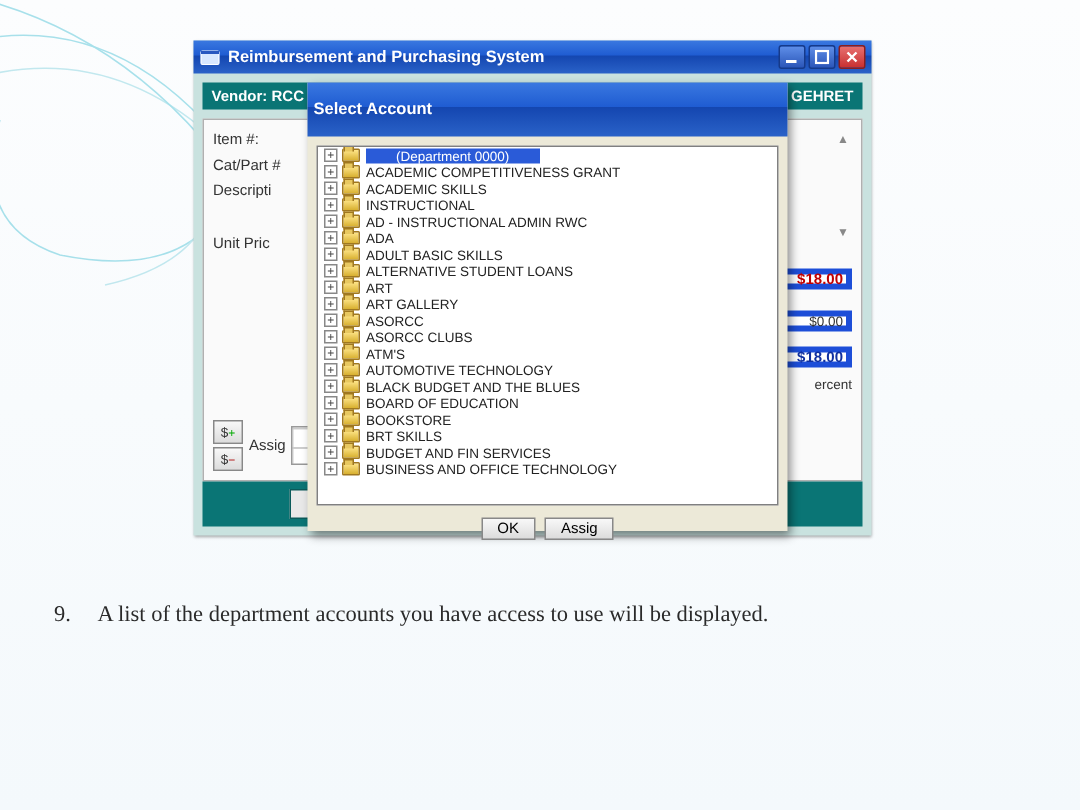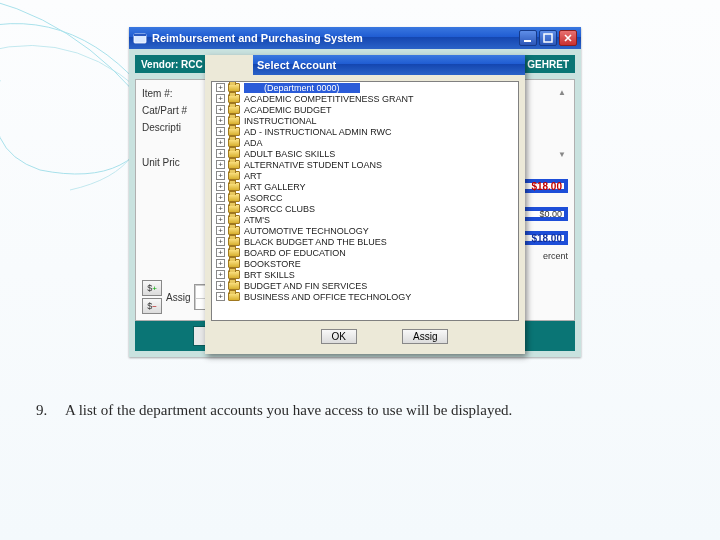--- a/index.html
+++ b/index.html
@@ -88,21 +88,21 @@
     background:#0a7575; display:flex; justify-content:center; align-items:center; gap:6px;
   }
   .bottom-bar .footbtn { background:#e8e8e8; }
 
   
   .modal {
     position:absolute; left:205px; top:55px; width:320px; height:299px;
     background:#ece9d8;
     box-shadow: 2px 3px 6px rgba(0,0,0,0.45);
   }
-  .modal .titlebar { height:20px;margin-left:48px; }
+  .modal .titlebar { height:36px; }
   .tree-box {
     margin: 6px; height: 240px; background:#fff; border:1px solid #808080;
     overflow:hidden; font-size:9px; color:#222;
   }
   .tree-item { display:flex; align-items:center; height:11px; padding-left:4px; }
   .exp { width:9px; height:9px; border:1px solid #888; margin-right:3px;
     display:flex; align-items:center; justify-content:center; font-size:8px; line-height:1;
     background:#fff; color:#444;
   }
   .fld { width:12px; height:9px; margin-right:4px;
@@ -111,21 +111,21 @@
     position:relative;
   }
   .fld::before { content:""; position:absolute; left:0; top:-3px; width:5px; height:3px;
     background:#e8c860; border:1px solid #a07820; border-bottom:none;}
   .tree-item.sel .label { background:#2a5bd8; color:#fff; padding:0 20px; }
   .tree-item .label { white-space:nowrap; }
   .tree-item.sel .fld { background: linear-gradient(#ffe68a,#d8b030); }
   .tree-item.sel .exp { }
   .modal-btns { display:flex; justify-content:center; gap:6px; padding:2px 0 6px;}
   .modal-btns button { font-size:10px; padding:1px 10px; border:1px solid #888;
-    background:linear-gradient(#f8f8f8,#dcdcdc);margin-left:39px; }
+    background:linear-gradient(#f8f8f8,#dcdcdc); }
 
   .caption {
     position:absolute; left:36px; right:36px; top:400px;
     font-family: Georgia, 'Times New Roman', serif;
     font-size: 15px; color:#2a2a2a; line-height:1.35;
   }
   .caption .num { display:inline-block; width:26px; }
 </style>
 </head>
 <body>
@@ -226,21 +226,21 @@
         <span class="label">(Department 0000)</span>
       </div>
       <div class="tree-item">
         <div class="exp">+</div>
         <div class="fld"></div>
         <span class="label">ACADEMIC COMPETITIVENESS GRANT</span>
       </div>
       <div class="tree-item">
         <div class="exp">+</div>
         <div class="fld"></div>
-        <span class="label">ACADEMIC BUDGET</span>
+        <span class="label">ACADEMIC SKILLS</span>
       </div>
       <div class="tree-item">
         <div class="exp">+</div>
         <div class="fld"></div>
         <span class="label">INSTRUCTIONAL</span>
       </div>
       <div class="tree-item">
         <div class="exp">+</div>
         <div class="fld"></div>
         <span class="label">AD - INSTRUCTIONAL ADMIN RWC</span>

